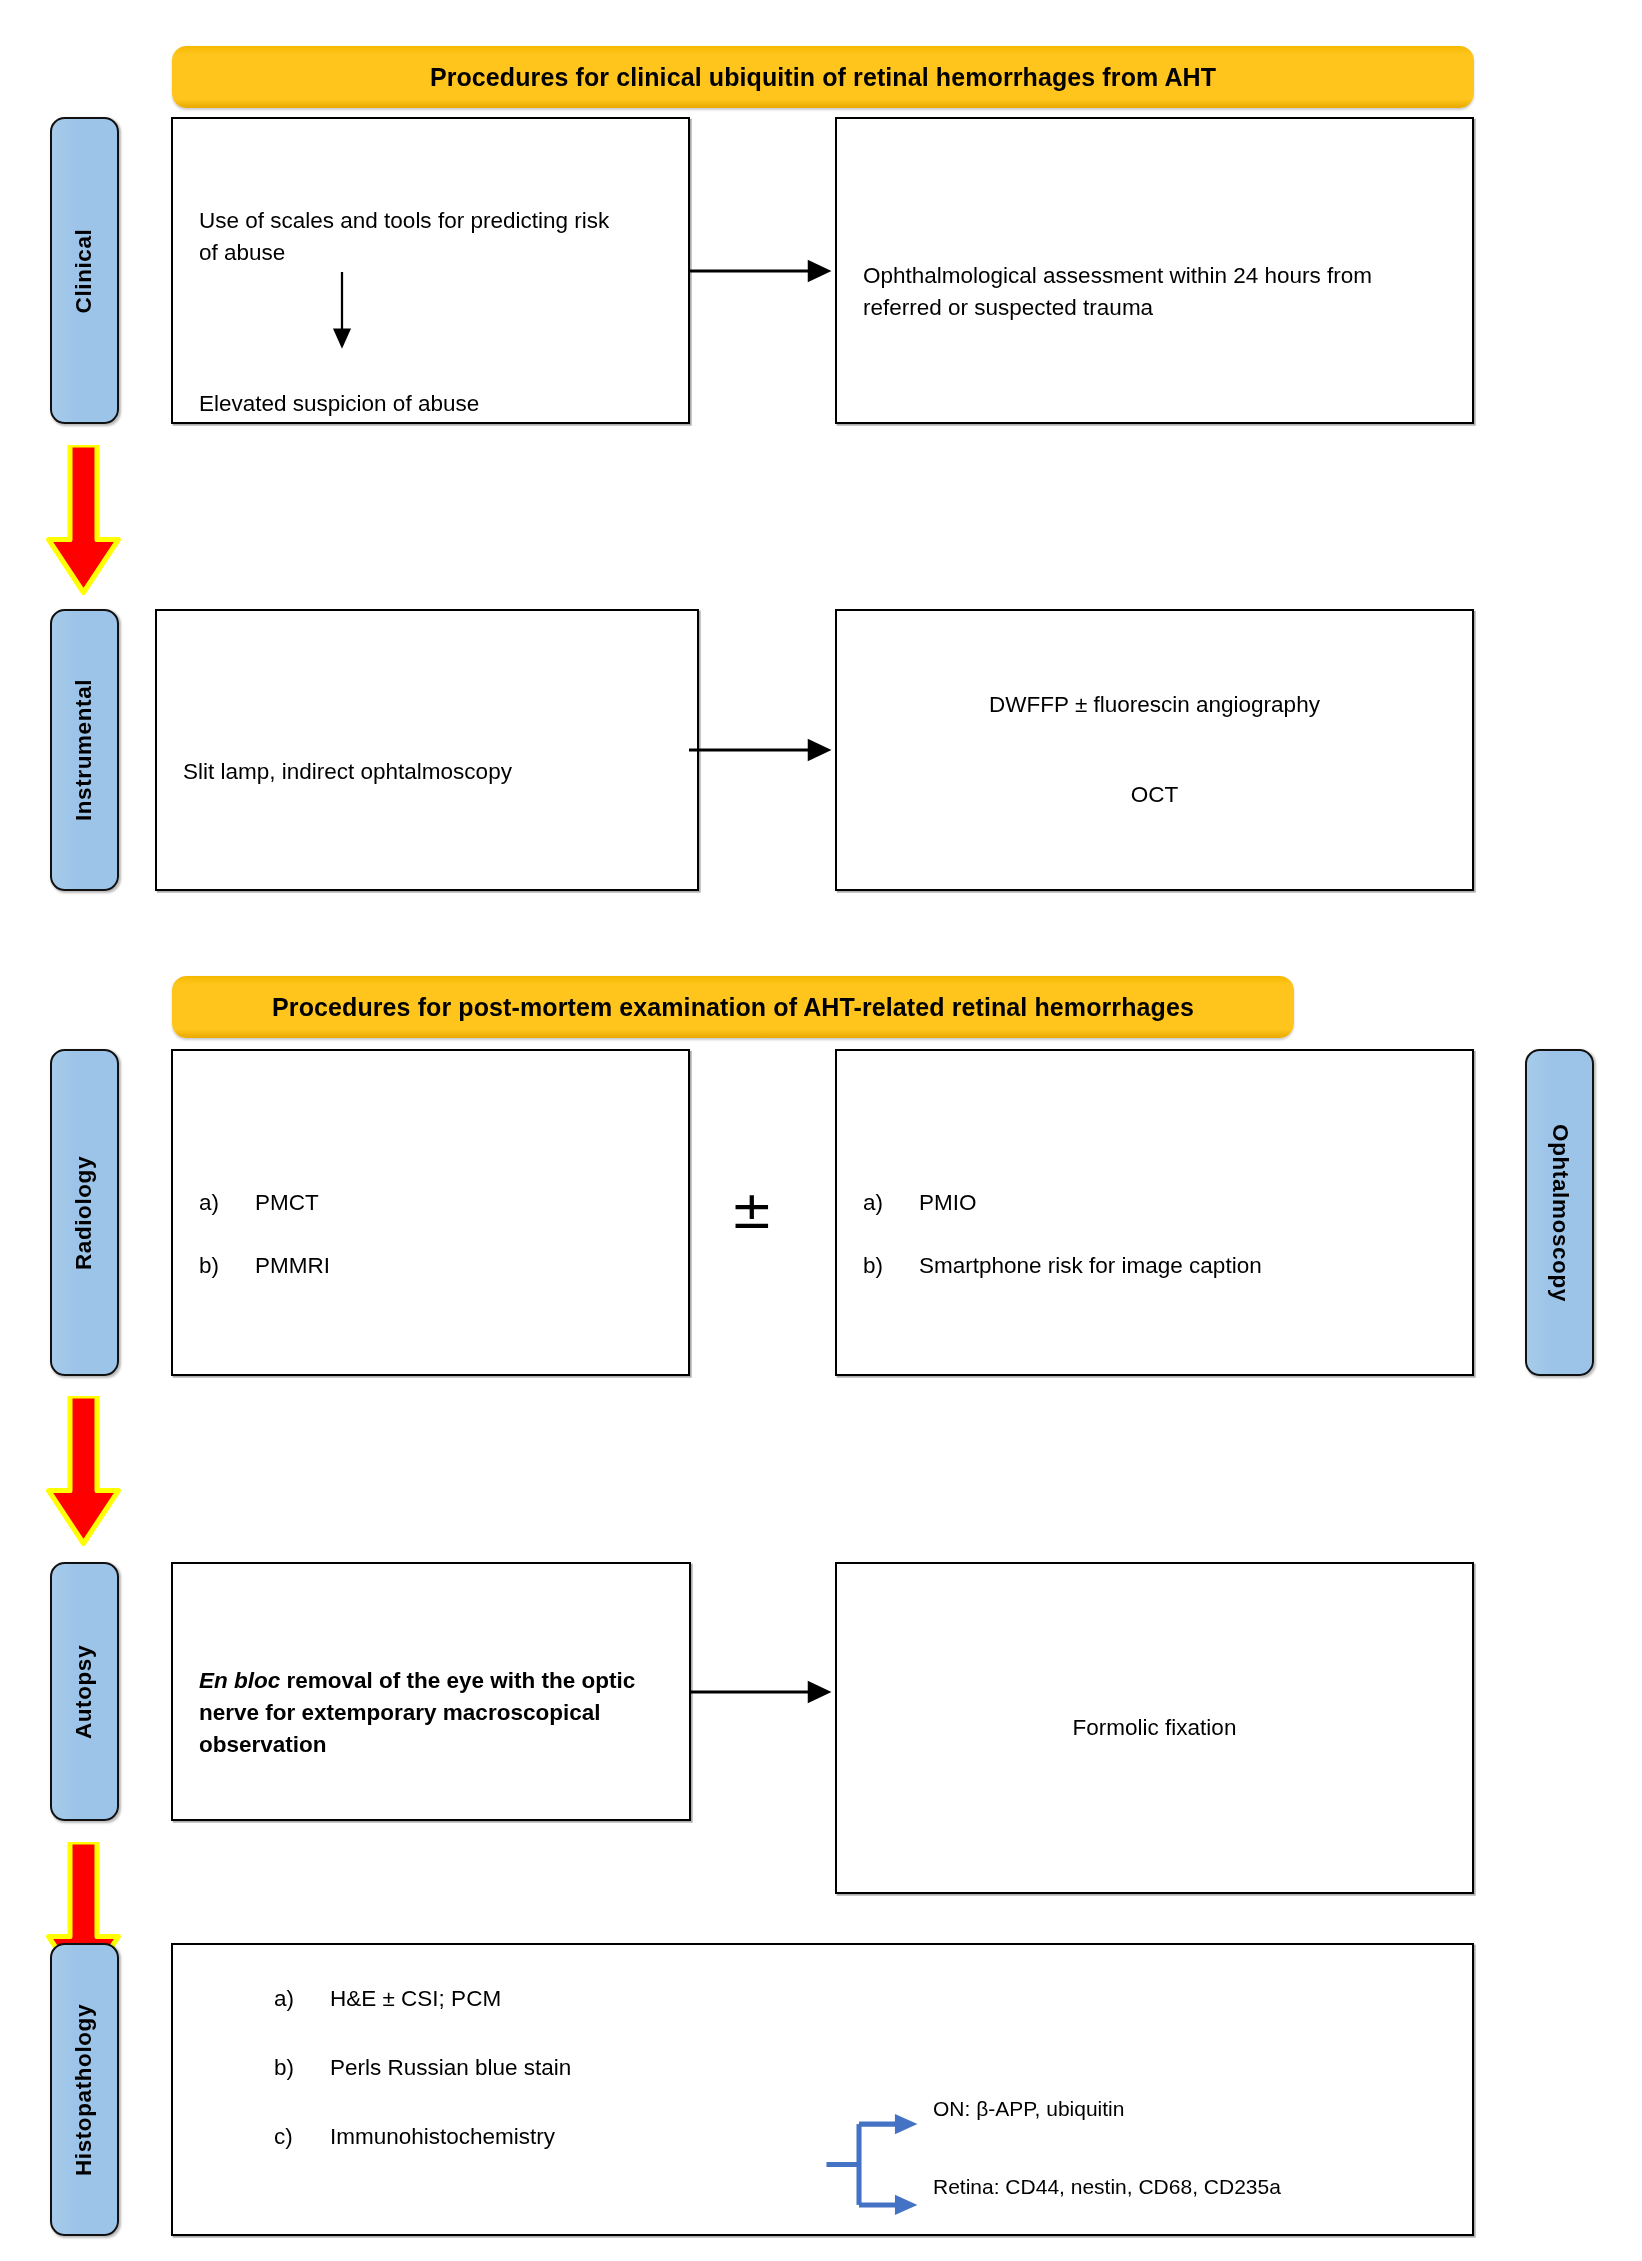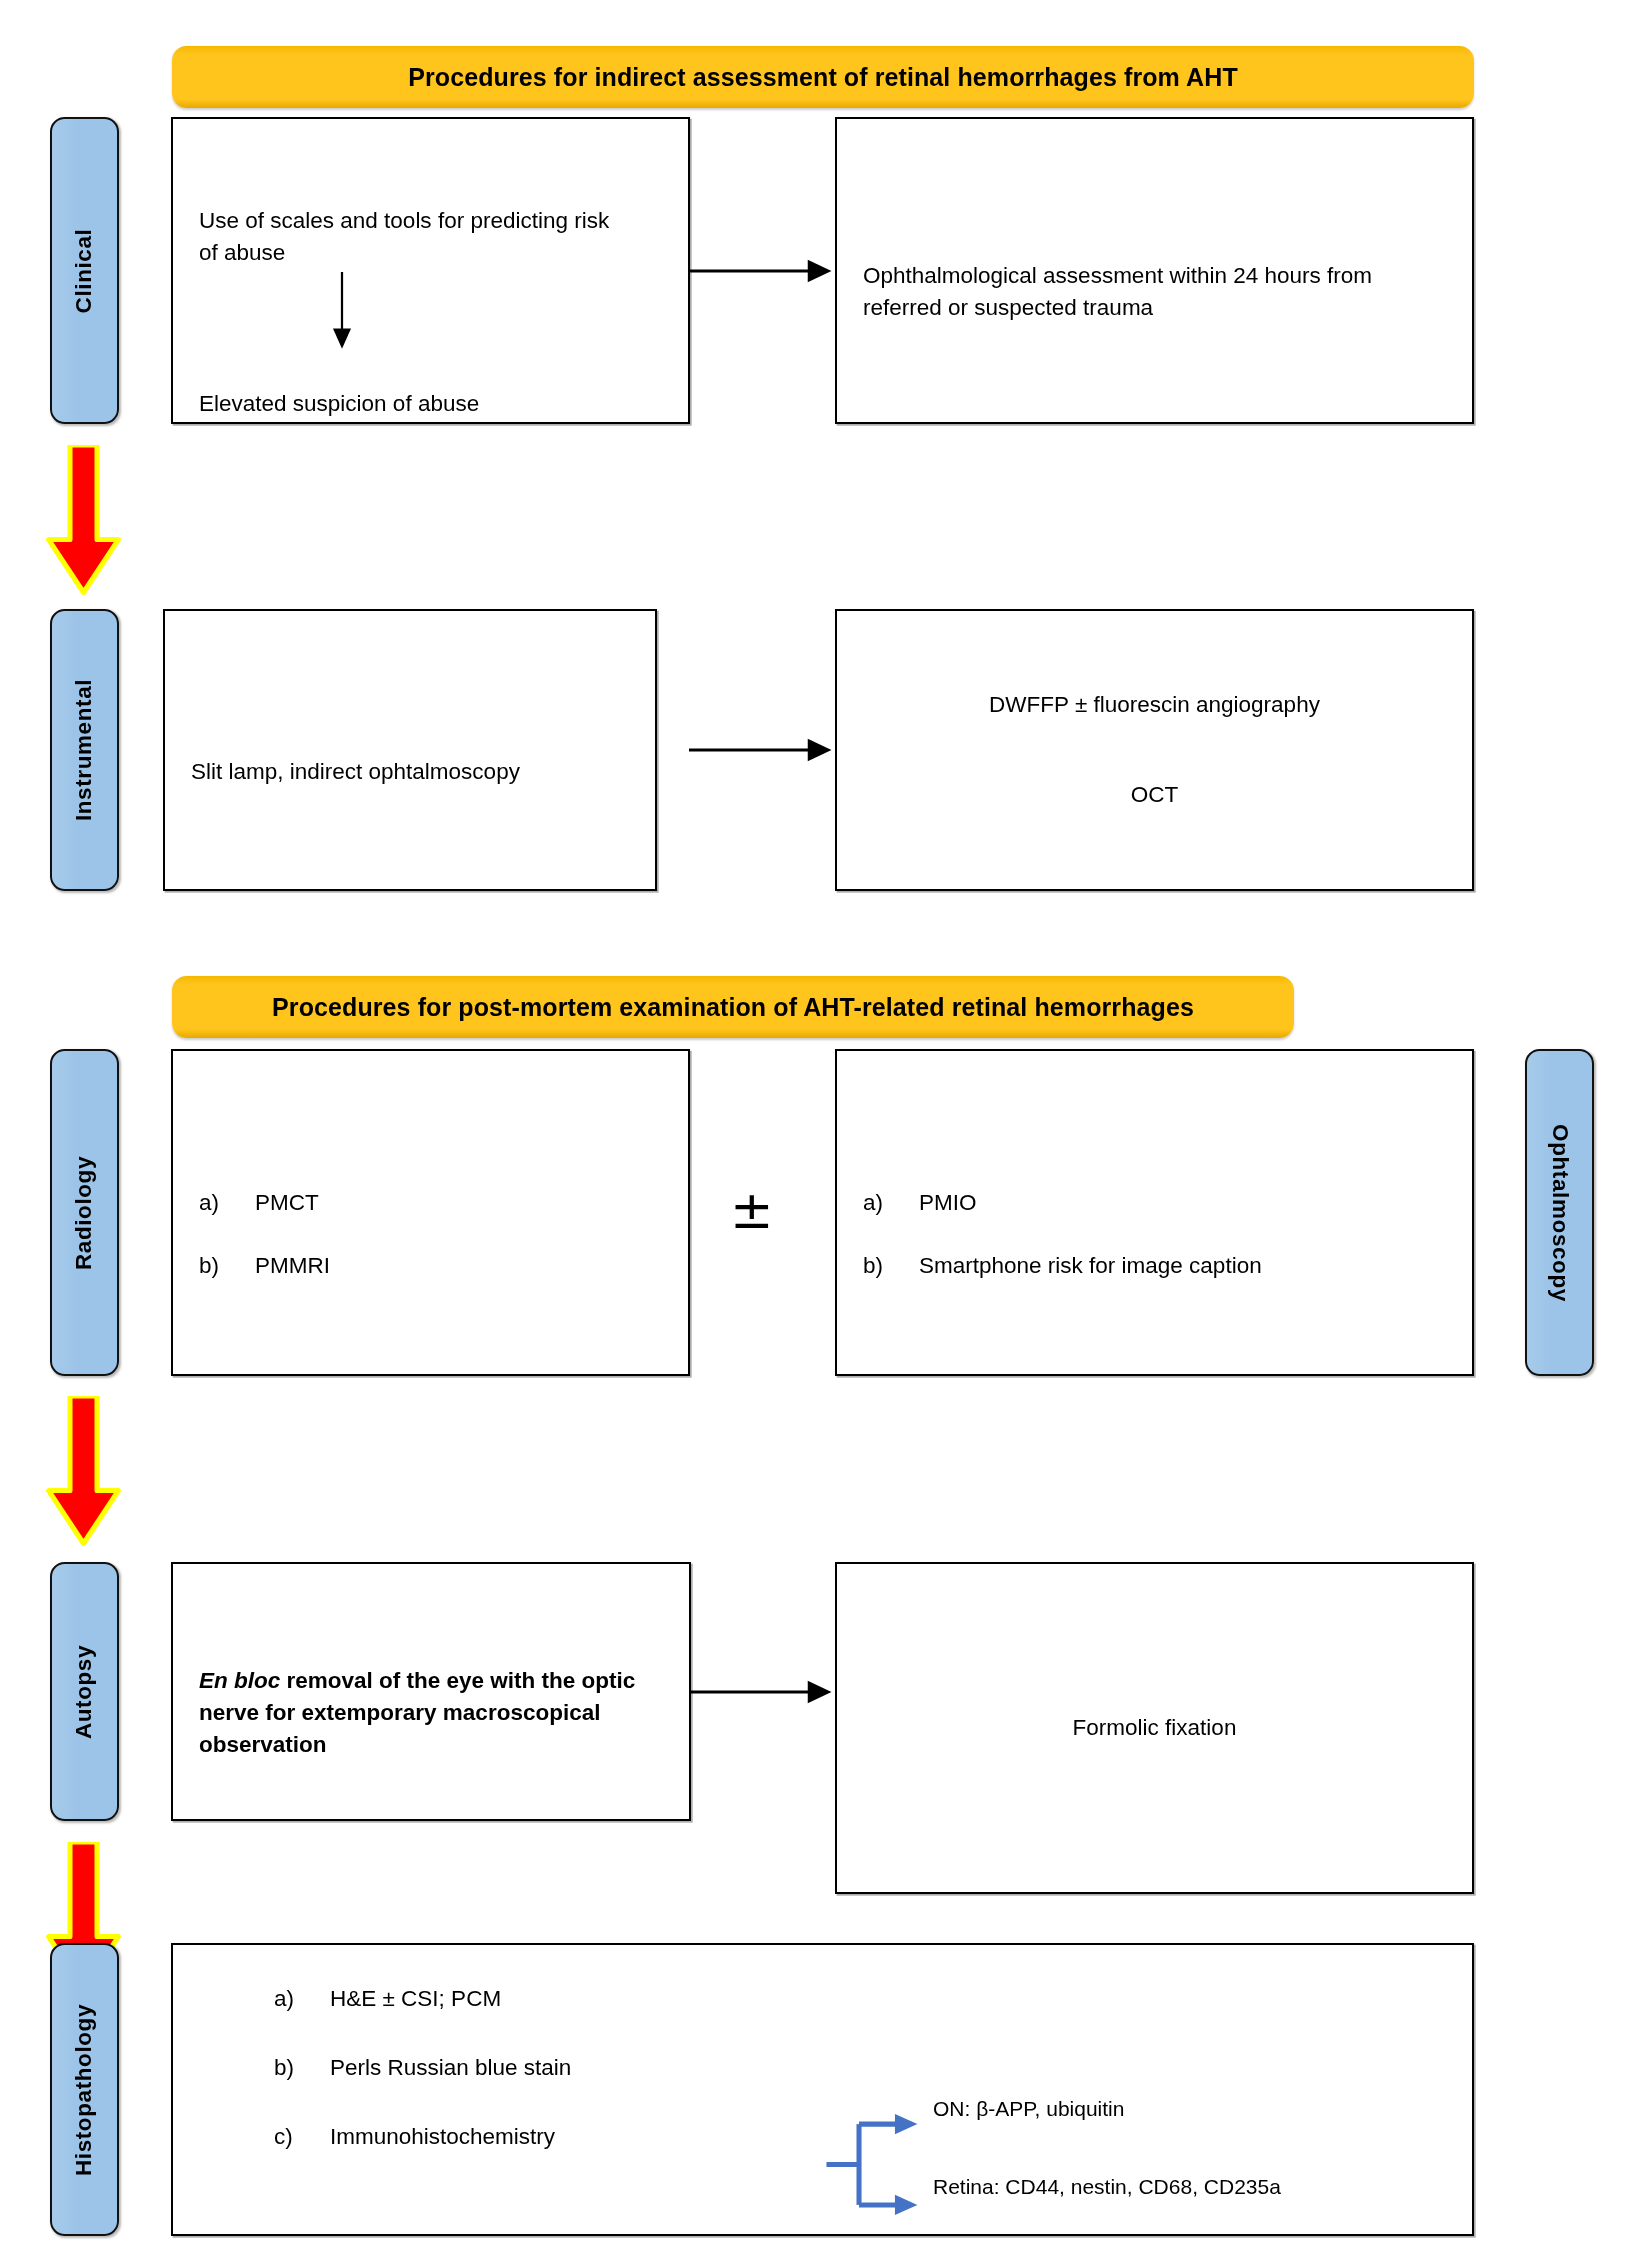--- a/index.html
+++ b/index.html
@@ -124,21 +124,21 @@
   .histo-li .marker { width: 56px; flex: 0 0 56px; }
 
   .branch-labels { position: absolute; }
   .branch-label { font-size: 21px; white-space: nowrap; }
 </style>
 </head>
 <body>
 
 <div class="canvas">
 
-  <div class="banner" style="left:172px; top:46px; width:1302px; height:62px;">Procedures for indirect assessment of retinal hemorrhages from AHT</div>
+  <div class="banner" style="left:172px; top:46px; width:1302px; height:62px;">Procedures for clinical ubiquitin of retinal hemorrhages from AHT</div>
 
   <div class="tab" style="left:50px; top:117px; width:69px; height:307px;">
     <span class="tab-label up">Clinical</span>
   </div>
 
   <div class="box" style="left:171px; top:117px; width:519px; height:307px;">
     <div class="box-inner left" style="justify-content:flex-start; padding-top:43px;">
       <div class="btext" style="max-width:428px;">Use of scales and tools for predicting risk of abuse</div>
 
       <svg class="conn" style="left:152px; top:110px;" width="34" height="79" viewBox="0 0 60 140">
@@ -161,21 +161,21 @@
   </div>
 
   <svg class="redarrow" style="left:45px; top:445px;" width="77" height="152" viewBox="0 0 136 270">
     <polygon points="44,0 92,0 92,168 130,168 68,262 6,168 44,168" fill="#FF0000" stroke="#FFFF00" stroke-width="9" stroke-linejoin="round"></polygon>
   </svg>
 
   <div class="tab" style="left:50px; top:609px; width:69px; height:282px;">
     <span class="tab-label up">Instrumental</span>
   </div>
 
-  <div class="box" style="left:163px; top:609px; width:494px; height:282px;">
+  <div class="box" style="left:155px; top:609px; width:544px; height:282px;">
     <div class="box-inner left">
       <div class="btext">Slit lamp, indirect ophtalmoscopy</div>
     </div>
   </div>
 
   <svg class="conn" style="left:689px; top:733px;" width="147" height="34" viewBox="0 0 260 60">
     <line x1="0" y1="30" x2="216" y2="30" stroke="#000" stroke-width="5"></line>
     <polygon points="252,30 210,10 210,50" fill="#000"></polygon>
   </svg>
 

